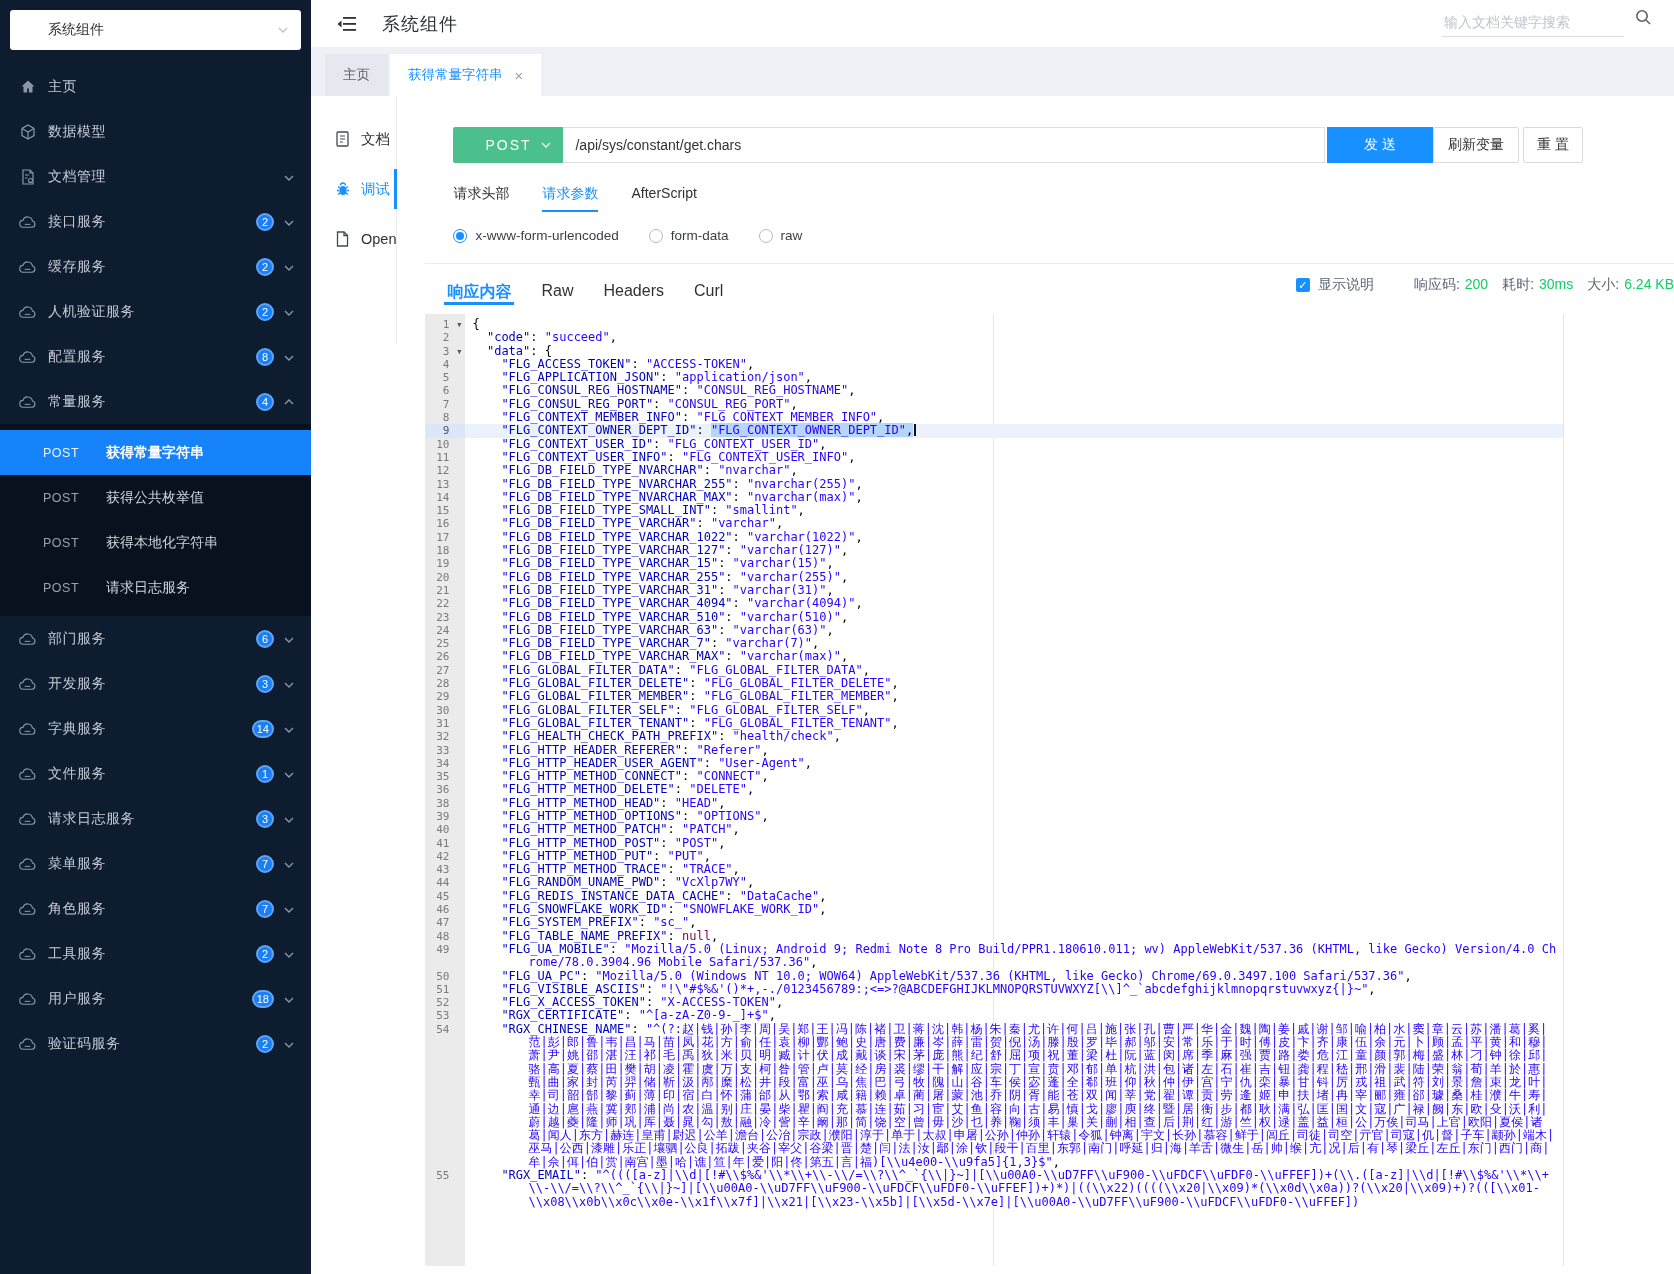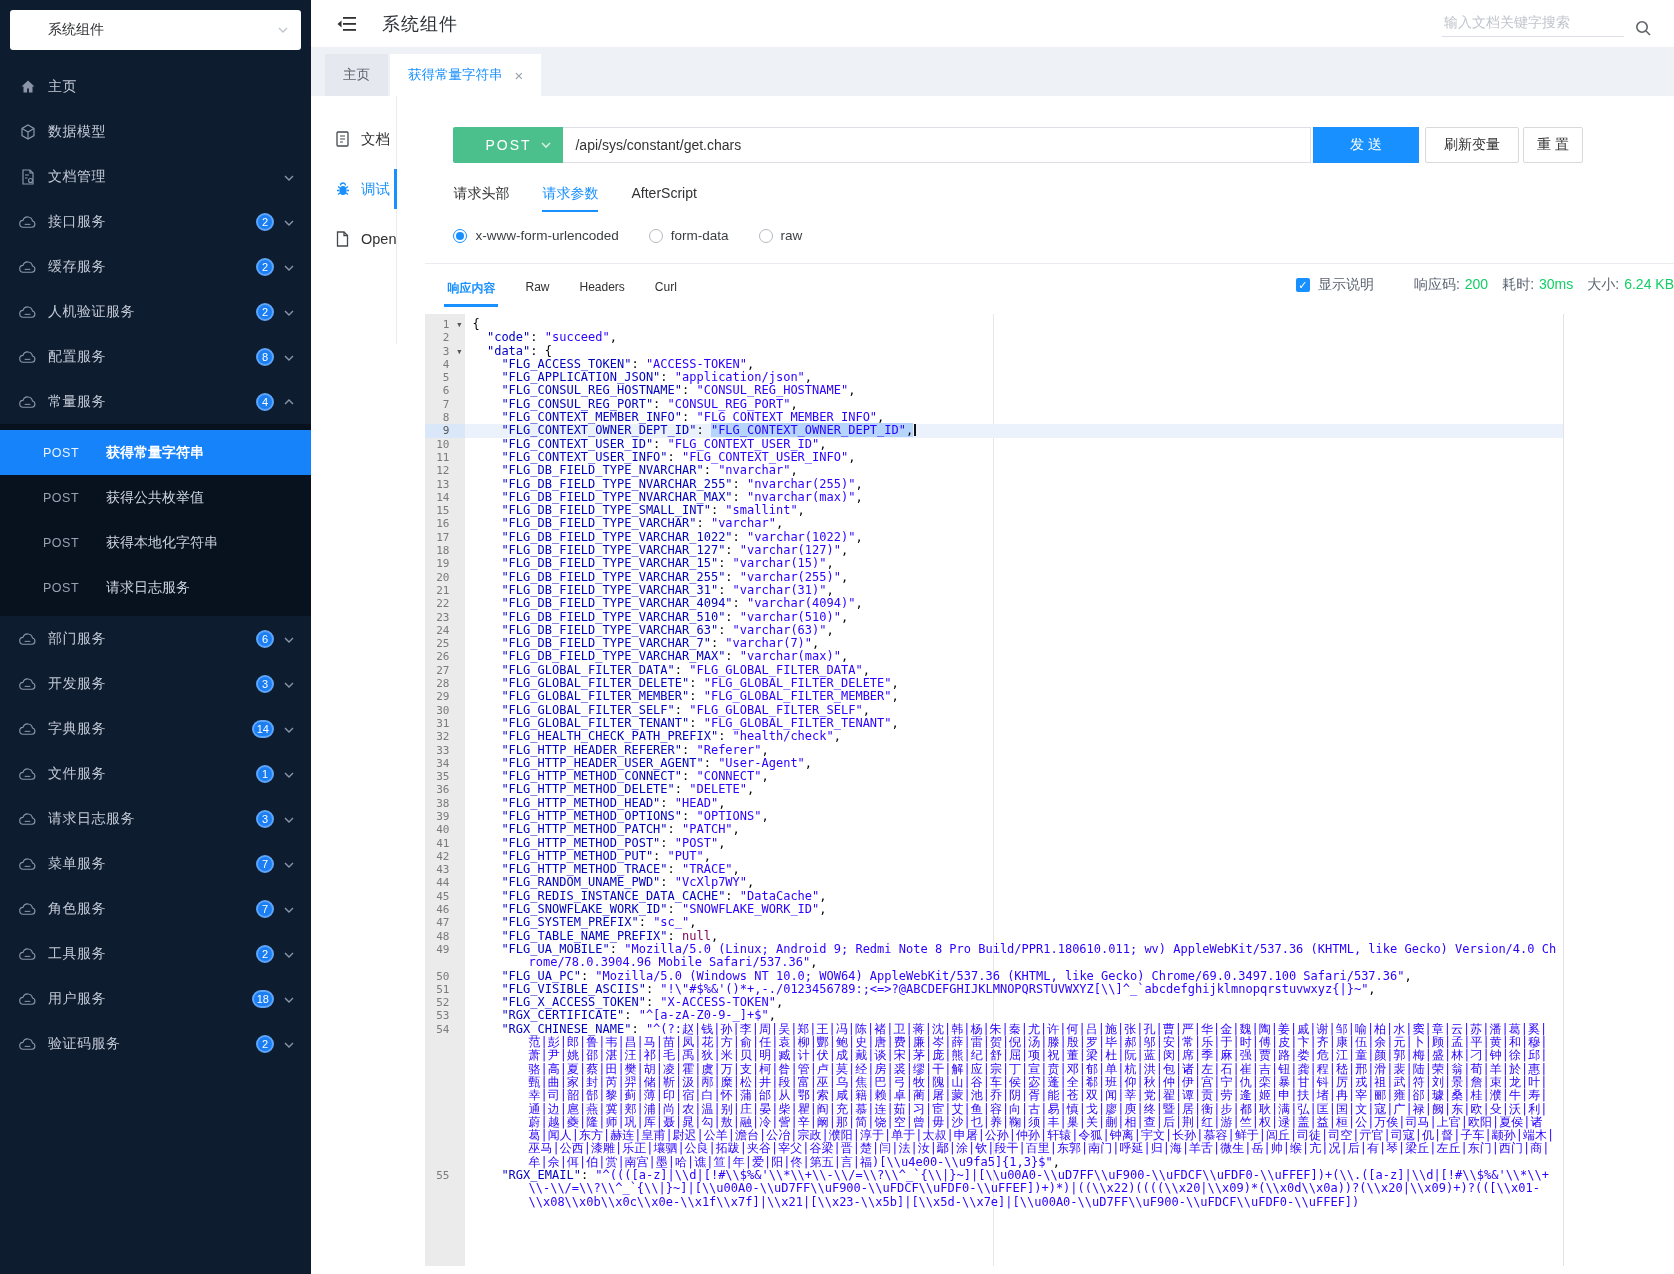--- a/index.html
+++ b/index.html
@@ -25,21 +25,21 @@
   .ssubitem .sslabel{font-size:14px}
   .ssubitem.active{background:#1683fa;color:#fff}
   .ssubitem.active .smethod{color:#eaf3ff}
   .ssubitem.active .sslabel{color:#fff;font-weight:bold}
 
   
   .main{flex:1;display:flex;flex-direction:column;min-width:0}
   .topbar{height:47px;display:flex;align-items:center;padding-left:25px;background:#fff;position:relative}
   .collapse{width:22px;height:22px;display:inline-flex;align-items:center;justify-content:center;cursor:pointer;color:#303133}
   .ptitle{font-size:18px;font-weight:500;color:#2d3138;margin-left:24px;letter-spacing:1px}
-  .search{position:absolute;right:22px;top:8px;display:flex;align-items:flex-end}
+  .search{position:absolute;right:22px;top:8px;display:flex;align-items:flex-start}
   .search input{width:178px;border:none;border-bottom:1px solid #dcdfe6;outline:none;font-size:14px;
                 padding:6px 2px;color:#606266;background:transparent}
   .search input::placeholder{color:#c0c4cc}
   .search .mag{margin-left:10px;color:#5f6368;display:inline-flex;cursor:pointer}
 
   .tabbar{height:49px;background:#eef1f5;display:flex;align-items:flex-end;padding-left:14px;box-sizing:border-box}
   .tab{height:42px;display:flex;align-items:center;padding:0 18px;font-size:13.5px;color:#5d636e;
        background:#e5e8ee;margin-right:2px;cursor:pointer}
   .tab.active{background:#fff;color:#1890ff}
   .tab .close{margin-left:12px;color:#9aa0a9;font-size:15px;line-height:1;cursor:pointer}
@@ -55,38 +55,38 @@
 
   .panel{flex:1;min-width:0;position:relative}
   .reqrow{display:flex;height:36px;margin:31px 91px 0 56px}
   .method{flex:0 0 110px;background:#4cc08c;color:#fff;display:flex;align-items:center;justify-content:center;
           position:relative;font-size:14px;letter-spacing:2px;cursor:pointer;border-radius:2px 0 0 2px}
   .method .mchev{position:absolute;right:11px;color:rgba(255,255,255,.75);display:inline-flex}
   .urlinput{flex:1;border:1px solid #dcdfe6;border-left:none;outline:none;padding:0 12px;font-size:14px;color:#333;min-width:0}
   .btn{height:36px;border:none;font-size:14px;cursor:pointer;box-sizing:border-box}
   .send{width:106px;background:#1890ff;color:#fff;margin-left:2px}
   .ghost{background:#fff;border:1px solid #d9d9d9;color:#333;border-radius:2px}
-  .refresh{width:94px;margin-left:6px}
+  .refresh{width:86px;}
   .reset{width:60px;margin-left:4px}
 
   .reqtabs{display:flex;margin:22px 0 0 56px}
   .rtab{margin-right:33px;padding-bottom:9px;font-size:14px;color:#303133;cursor:pointer;position:relative}
   .rtab.active{color:#1890ff}
   .rtab.active::after{content:"";position:absolute;left:0;right:0;bottom:0;height:2.5px;background:#1890ff}
 
   .bodytypes{display:flex;margin:16px 0 0 56px;align-items:center}
   .radio{display:flex;align-items:flex-end;margin-right:30px;cursor:pointer;font-size:13.5px;color:#3a3e44}
   .rdot{width:14px;height:14px;border-radius:50%;border:1px solid #b4bac3;margin-right:8px;box-sizing:border-box;background:#fff;position:relative}
   .radio.checked .rdot{border-color:#1890ff}
   .radio.checked .rdot::after{content:"";position:absolute;left:2px;top:2px;width:8px;height:8px;border-radius:50%;background:#1890ff}
 
   .hr{height:1px;background:#e9ecf1;margin:20px 0 0 28px}
 
   .resprow{display:flex;align-items:center;margin:10px 0 0 50px;height:38px;position:relative}
-  .resptab{margin-right:30px;font-size:12px;color:#303133;cursor:pointer;position:relative;padding-bottom:10px}
+  .resptab{margin-right:30px;font-size:16px;color:#303133;cursor:pointer;position:relative;padding-bottom:2px}
   .resptab.active{color:#1890ff;font-weight:bold}
   .resptab.active::after{content:"";position:absolute;left:-3px;right:-3px;bottom:0;height:2.5px;background:#1890ff}
   .respmeta{position:absolute;right:0;top:2px;display:flex;align-items:center;white-space:nowrap}
   .cbx{width:14px;height:14px;border-radius:2px;background:#1890ff;color:#fff;font-size:11px;display:inline-flex;
        align-items:center;justify-content:center;margin-right:8px;cursor:pointer}
   .cbxlabel{color:#5a6472;margin-right:26px}
   .mlabel{color:#5a6472;margin-left:14px}
   .mvalue{color:#13ce66;margin-left:5px;font-weight:500}
 
   

